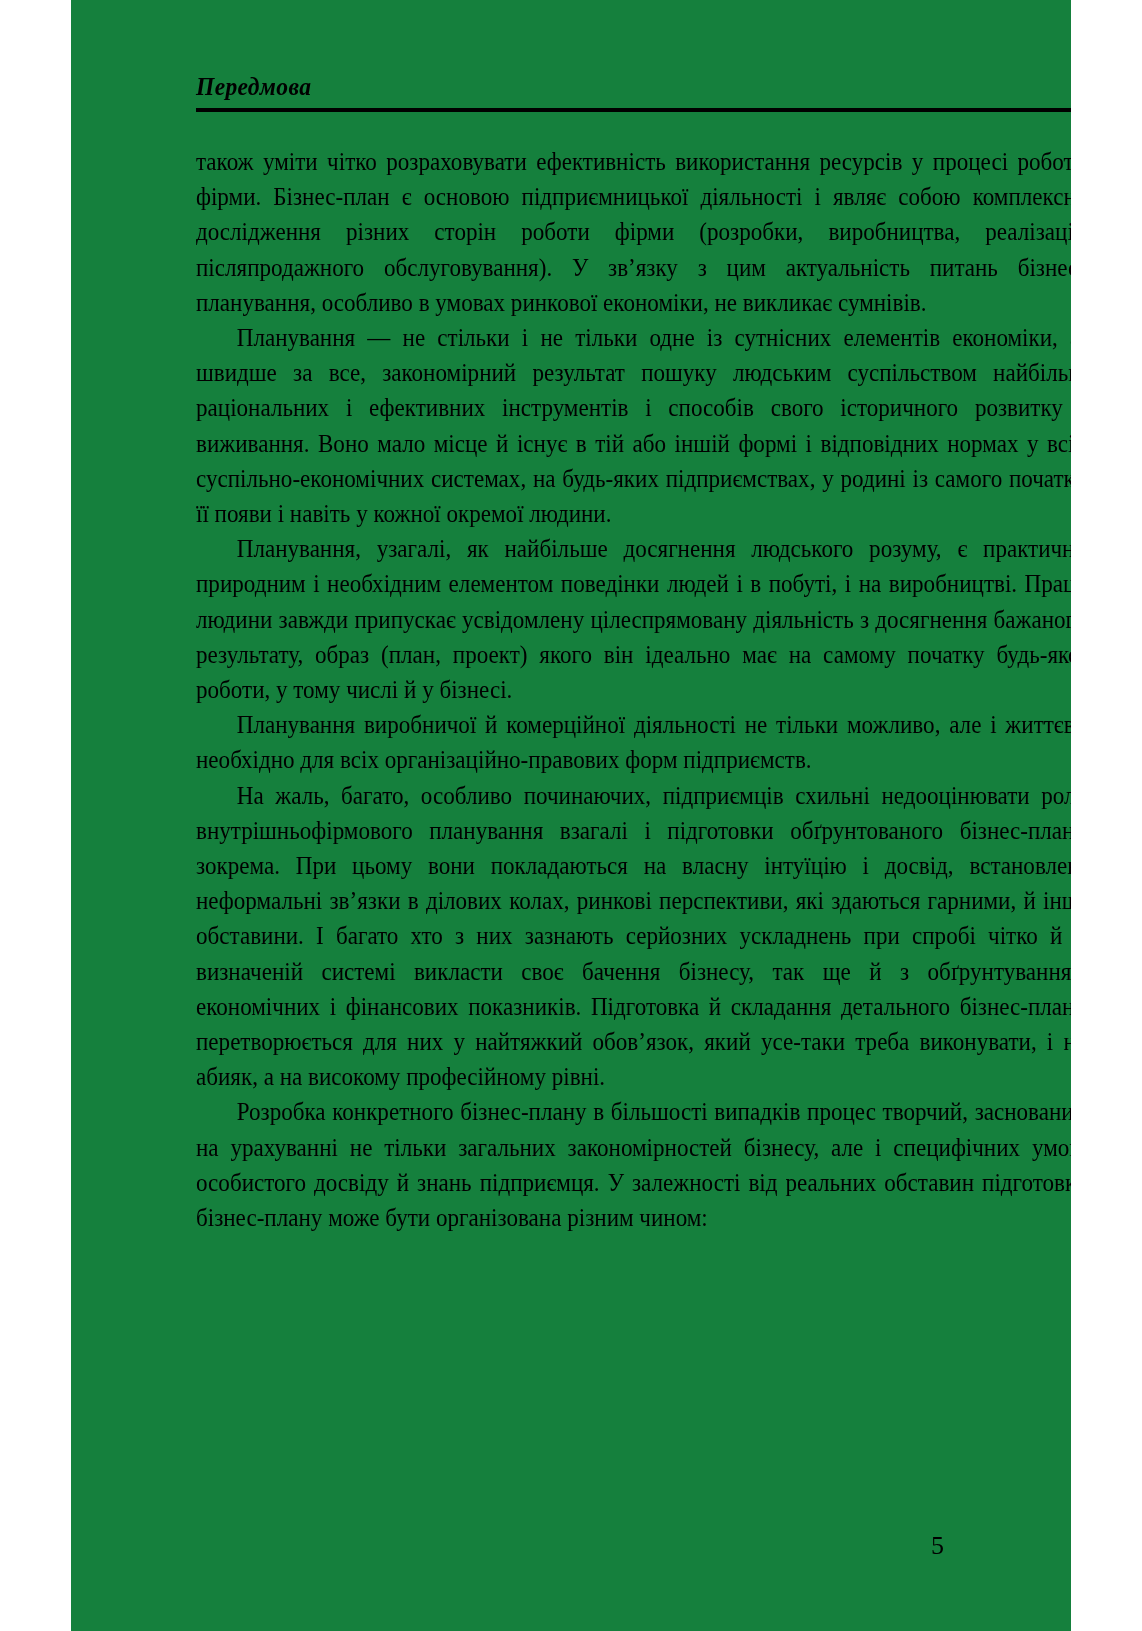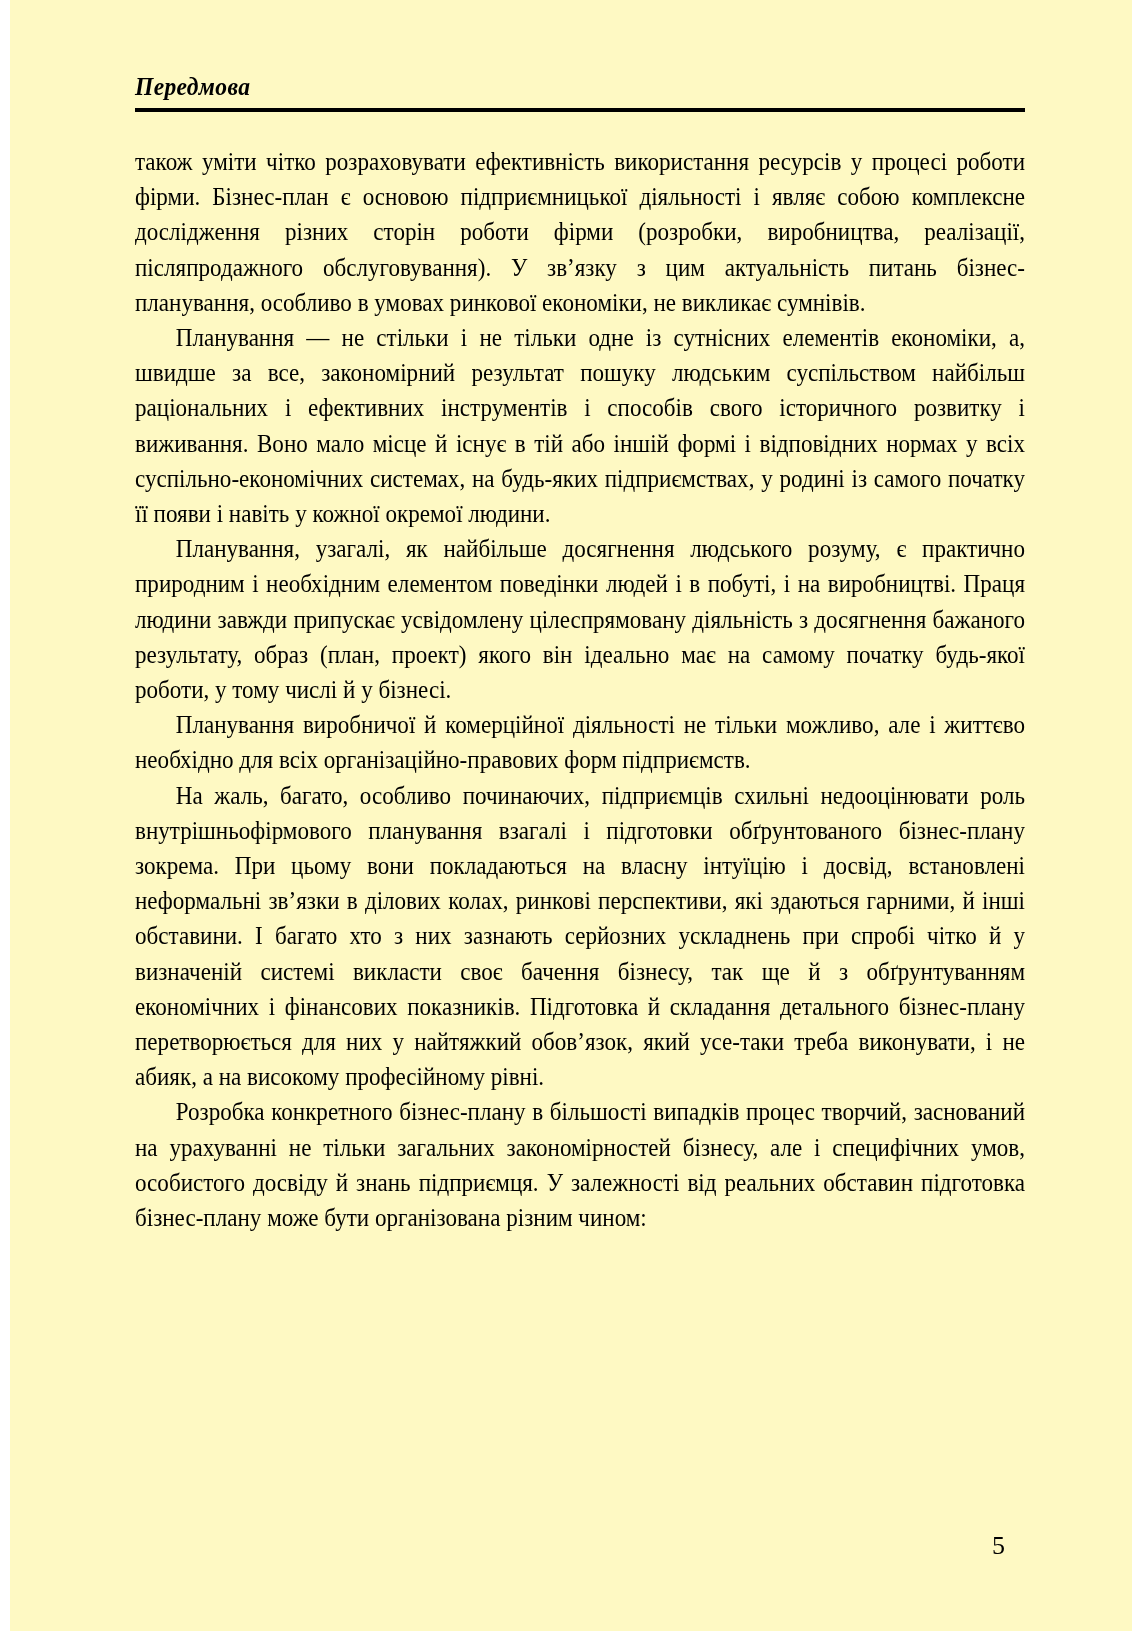--- a/index.html
+++ b/index.html
@@ -8,24 +8,24 @@
     padding: 0;
     background: #ffffff;
   }
   body {
     font-family: "Liberation Serif", "DejaVu Serif", serif;
     color: #000000;
   }
 
   .page {
     position: relative;
-    width: 1122px;
+    width: 1000px;
     height: 1631px;
     margin: 0 auto;
-    background: #fef9c3;
+    background: #15803d;
     overflow: hidden;
     box-sizing: border-box;
   }
 
   
   .running-header {
     position: absolute;
     left: 125px;
     top: 74px;
     width: 890px;

